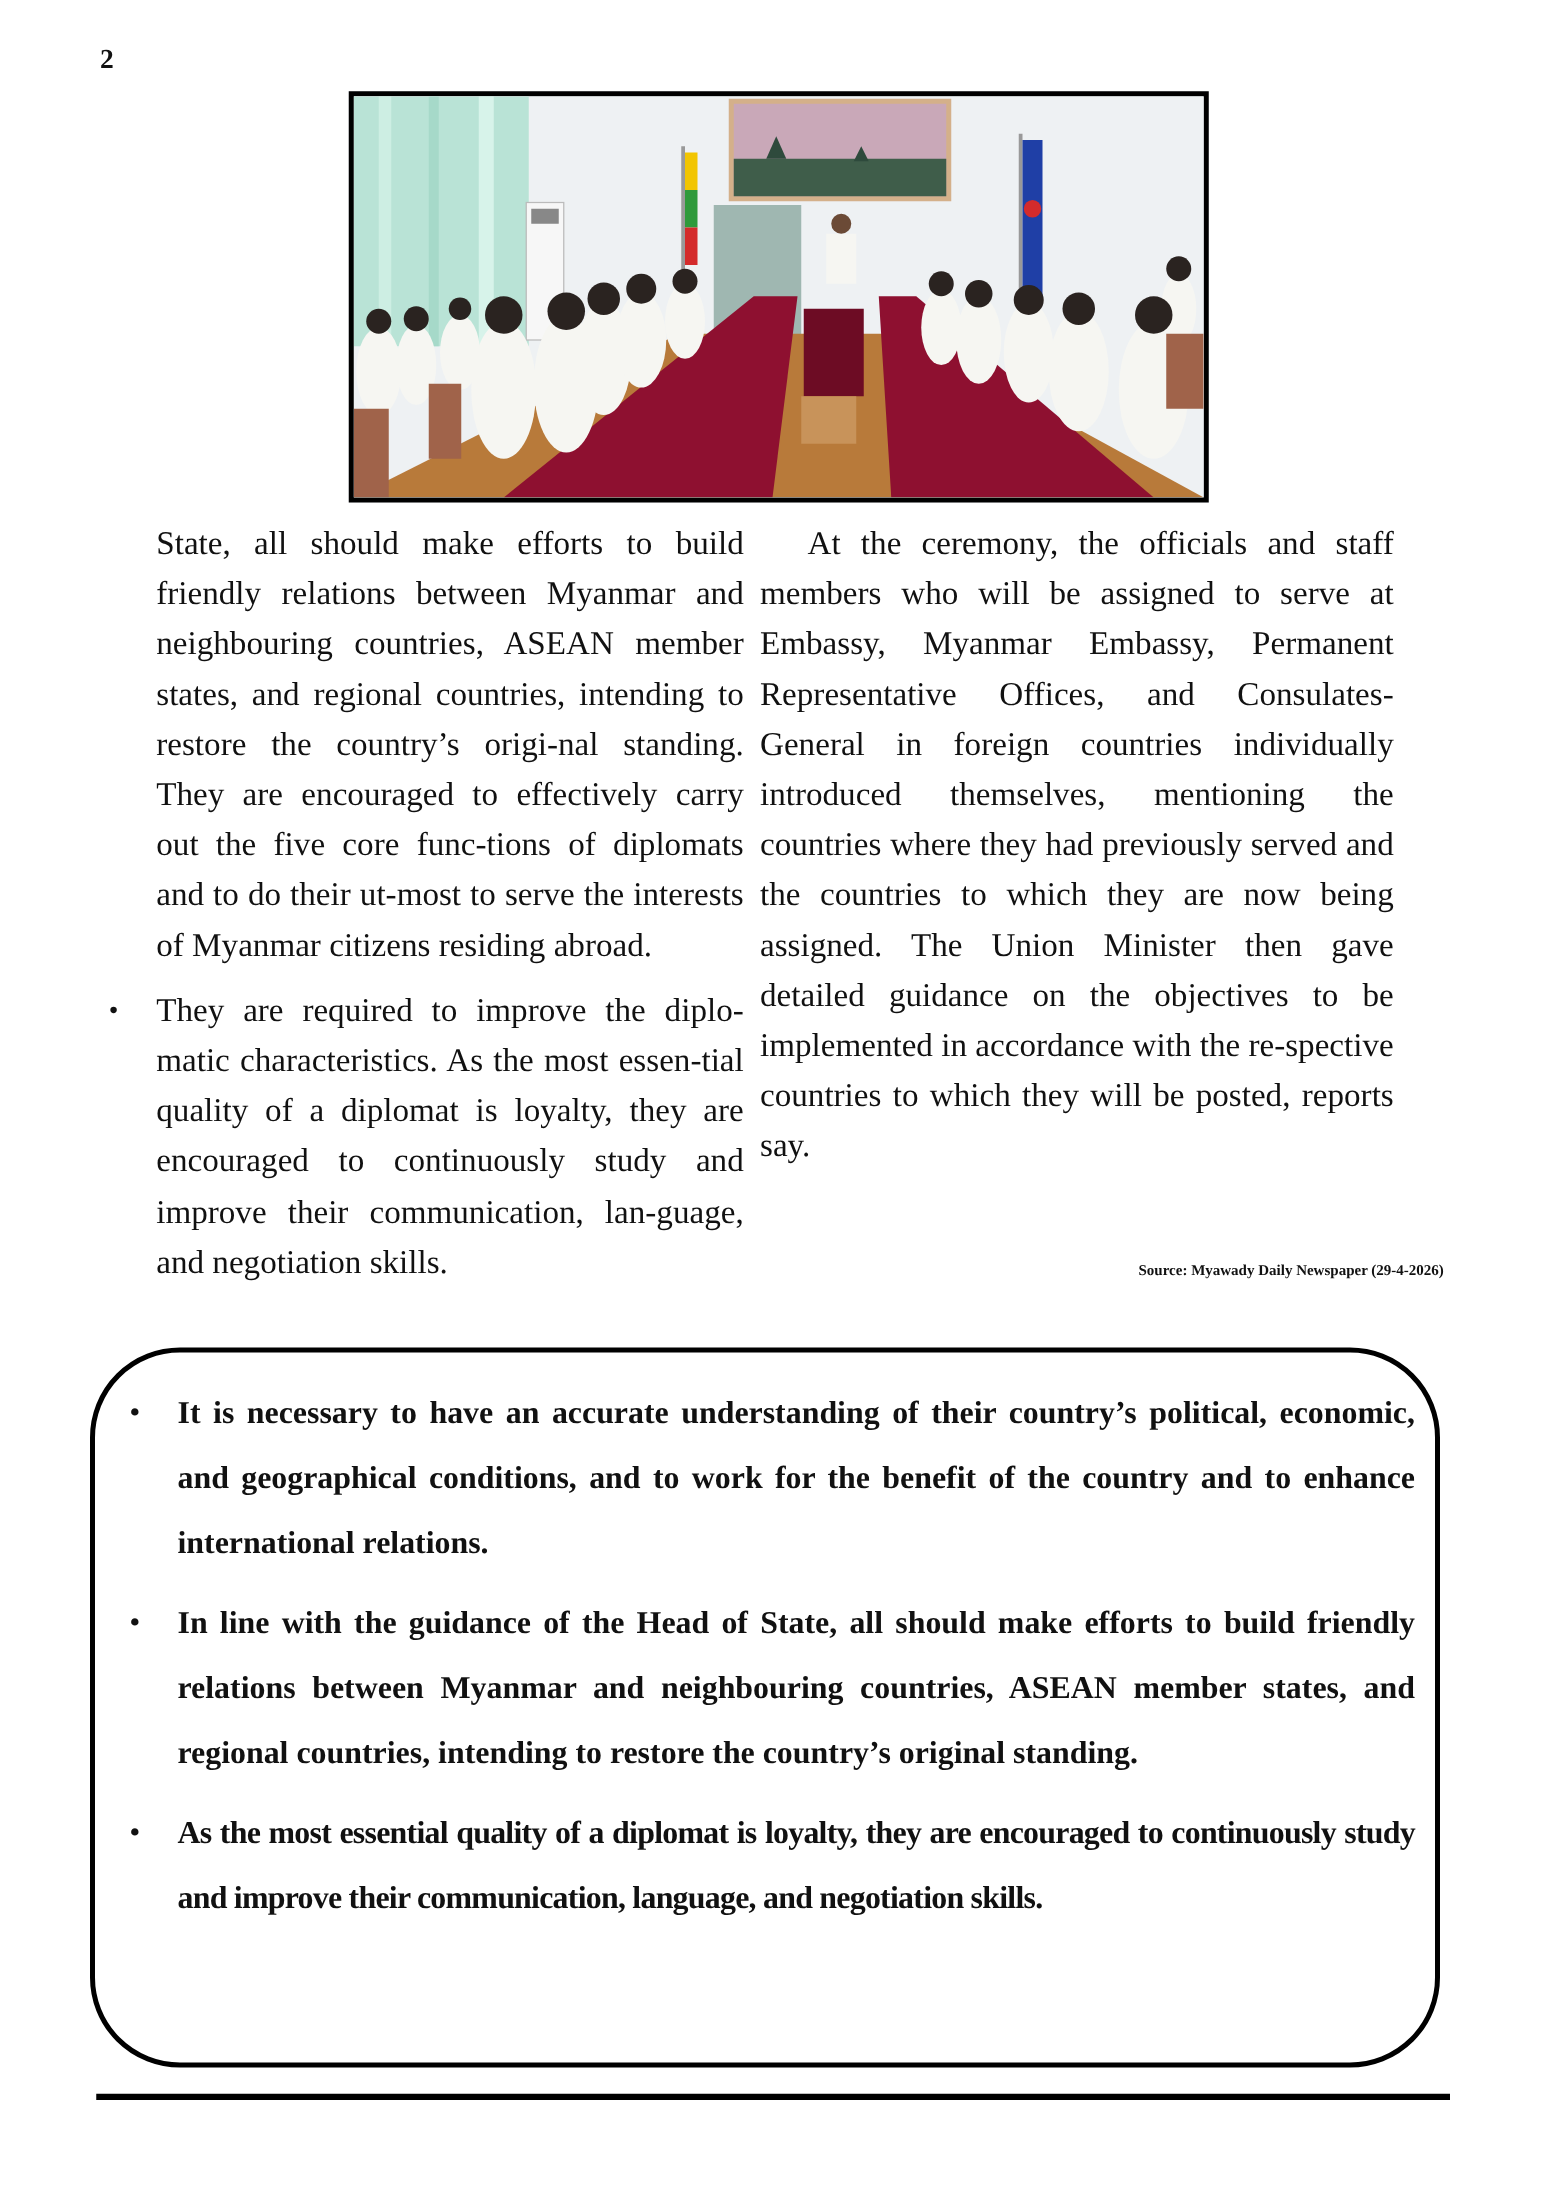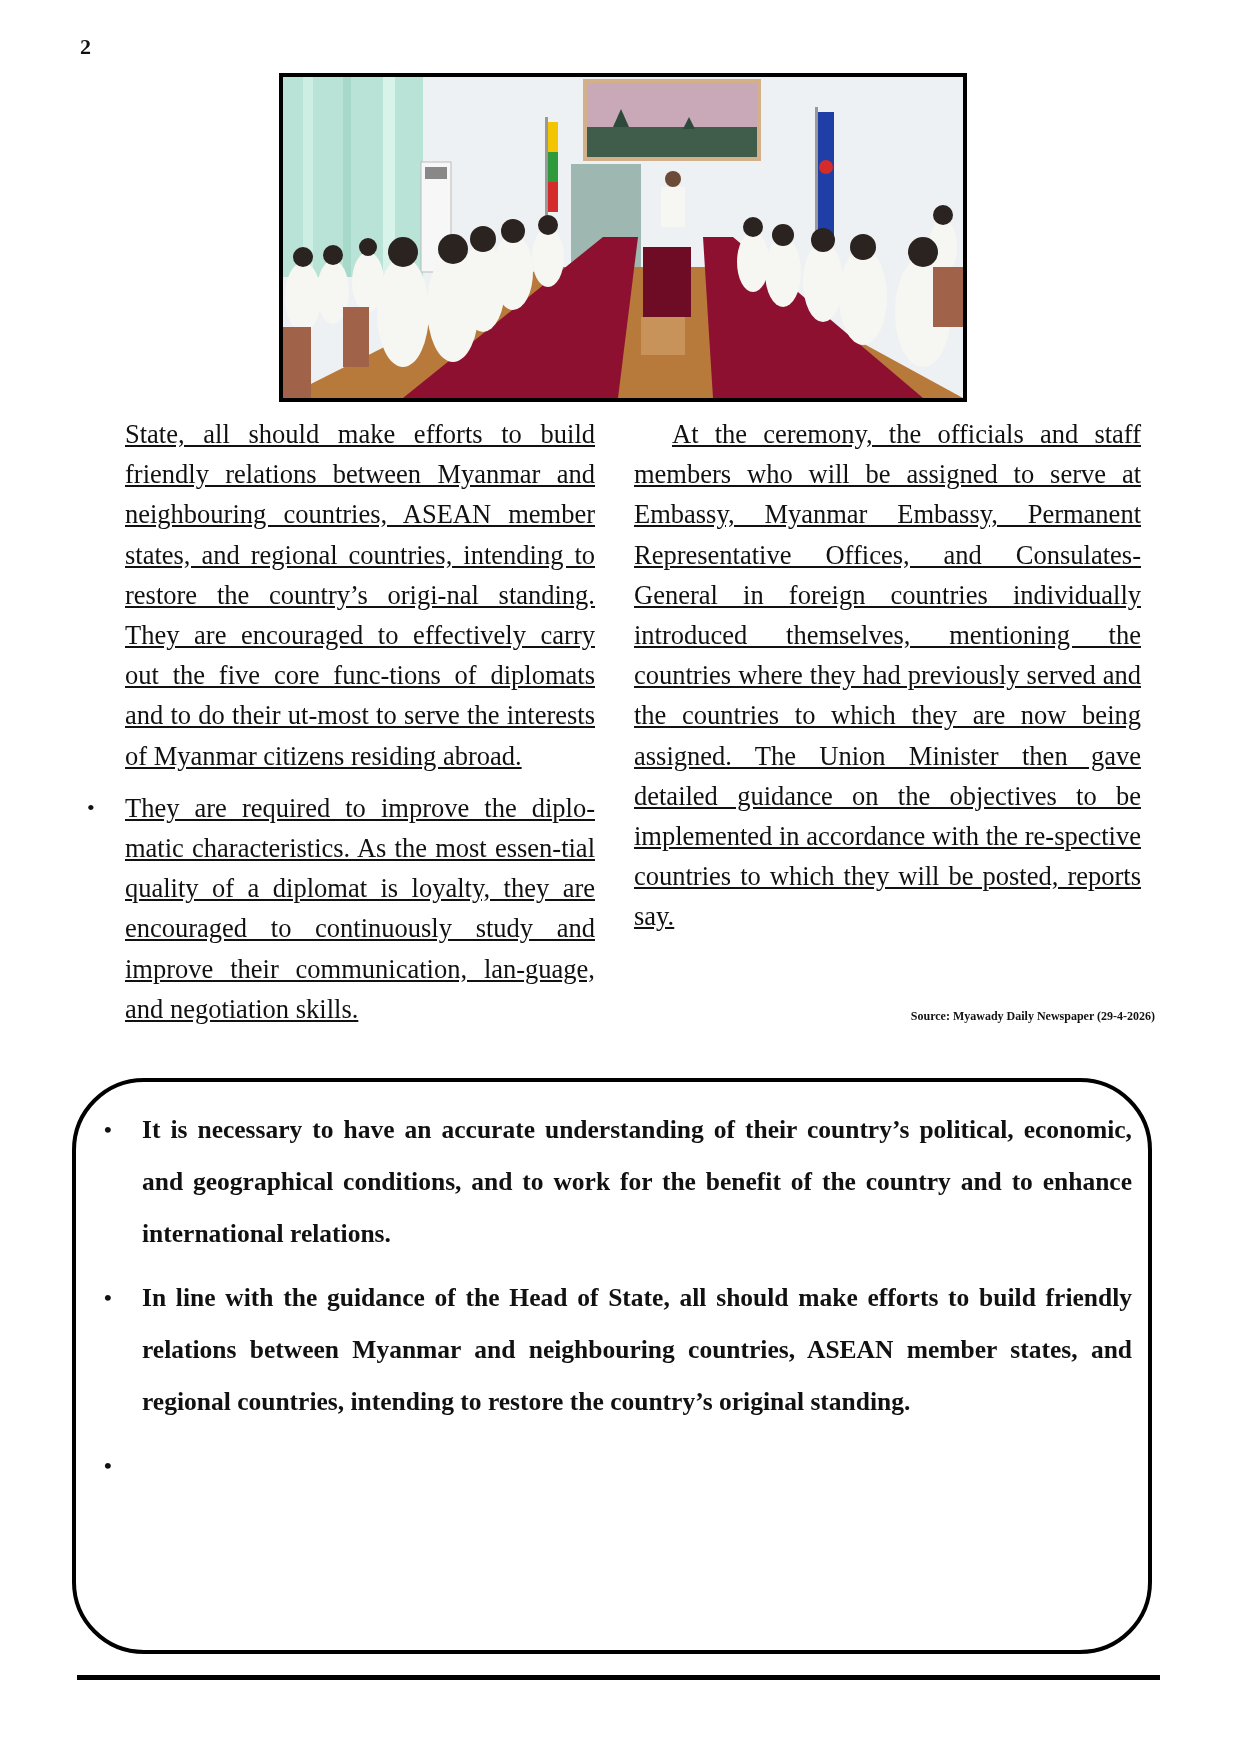--- a/index.html
+++ b/index.html
@@ -3,23 +3,23 @@
 <meta charset="utf-8">
 <style>
   html, body { margin: 0; padding: 0; background: #ffffff; }
   body { width: 1241px; height: 1755px; position: relative; overflow: hidden;
          font-family: "Liberation Serif", "DejaVu Serif", serif; color: #111; }
   .page-num { position: absolute; left: 80px; top: 34px; font-weight: bold; font-size: 22px; }
   .photo-frame { position: absolute; left: 279px; top: 73px; width: 680px; height: 321px;
                  border: 4px solid #000; overflow: hidden; background: #e9f0f2; }
   .photo-frame svg { display: block; width: 100%; height: 100%; }
   .col { position: absolute; font-size: 26.5px; line-height: 40.2px; text-align: justify; }
-  .col p { margin: 0; text-decoration: underline; }
+  .col p { margin: 0; }
   .col-left { left: 125px; top: 414px; width: 470px; }
-  .col-right { left: 634px; top: 414px; width: 507px; }
+  .col-right { left: 608px; top: 414px; width: 507px; }
   .indent { text-indent: 38px; }
   .bullet-para { position: relative; margin-top: 12px !important; }
   .bullet-dot { position: absolute; left: -38px; top: 0; font-size: 22px; }
   .source { position: absolute; right: 86px; top: 1009px; font-size: 12px; font-weight: bold; }
   .callout { position: absolute; left: 72px; top: 1078px; width: 1080px; height: 576px;
              border: 4.5px solid #000; border-radius: 72px; box-sizing: border-box; }
   .callout ul { list-style: none; margin: 0; padding: 0; position: absolute; left: 66px; top: 22px; width: 990px; }
   .callout li { position: relative; font-weight: bold; font-size: 25.5px; line-height: 52px;
                 text-align: justify; margin-bottom: 12px; }
   .callout li .cdot { position: absolute; left: -38px; top: 0; font-size: 22px; }
@@ -137,17 +137,18 @@
     <li>
       <span class="cdot">•</span>
       <span>It is necessary to have an accurate understanding of their country’s political, economic, and geographical conditions, and to work for the benefit of the country and to enhance international relations.</span>
     </li>
     <li>
       <span class="cdot">•</span>
       <span>In line with the guidance of the Head of State, all should make efforts to build friendly relations between Myanmar and neighbouring countries, ASEAN member states, and regional countries, intending to restore the country’s original standing.</span>
     </li>
     <li class="tight">
       <span class="cdot">•</span>
+      <span>As the most essential quality of a diplomat is loyalty, they are encouraged to continuously study and improve their communication, language, and negotiation skills.</span>
     </li>
   </ul>
 </div>
 
 <div class="bottom-rule"></div>
 
 </body></html>

